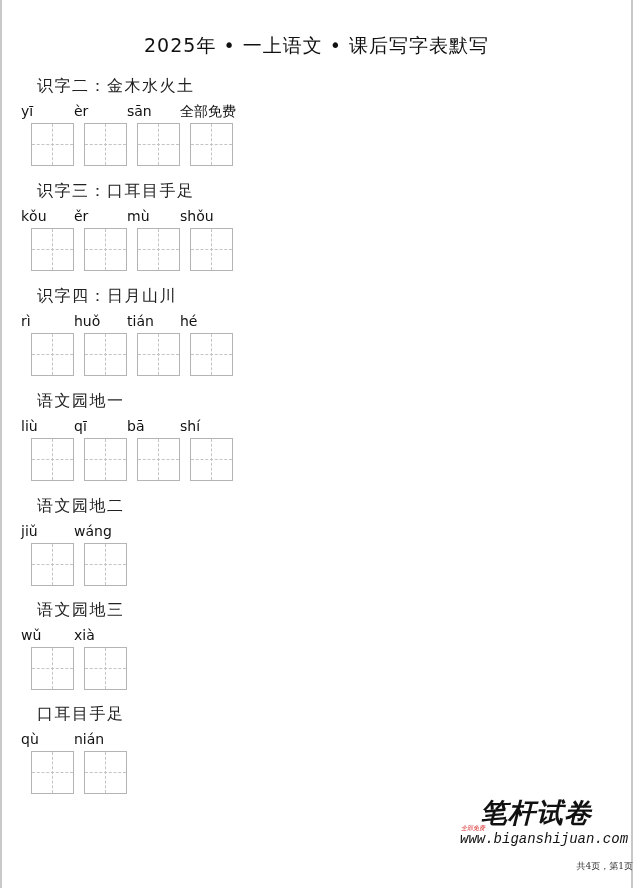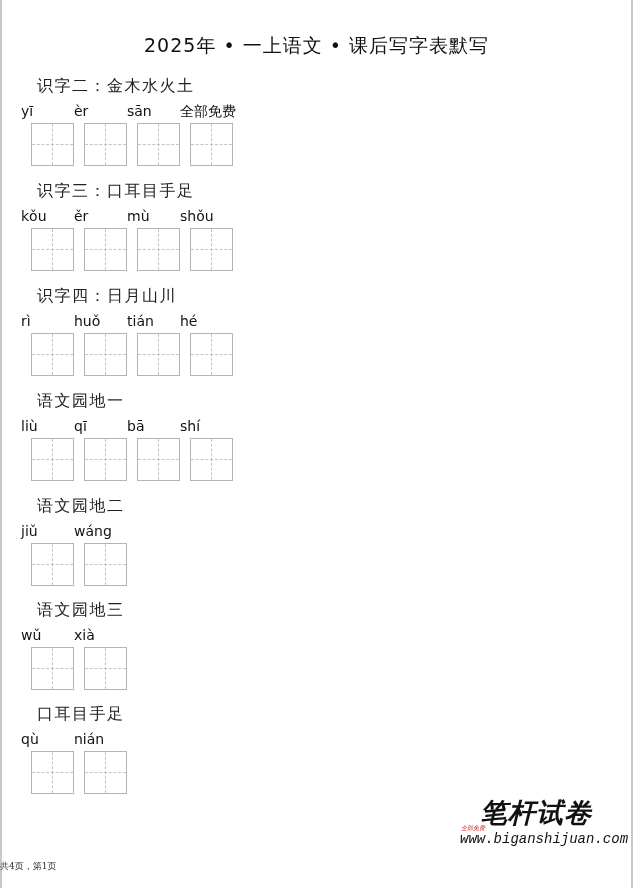--- a/index.html
+++ b/index.html
@@ -14,21 +14,21 @@
                  font-size: 16px; letter-spacing: 1.5px; color: #222; white-space: nowrap; }
     .cell { position: absolute; width: 43px; }
     .py { position: absolute; top: 0; left: -10px; width: 63px; text-align: left;
           font-family: "DejaVu Sans", sans-serif; font-size: 14px; color: #111; line-height: 18px; }
     .box { position: absolute; top: 21px; left: 0; width: 41px; height: 41px;
            border: 1px solid #b4b4b4; }
     .box .vline { position: absolute; left: 20px; top: 0; height: 41px; width: 0;
                   border-left: 1px dashed #c4c4c4; }
     .box .hline { position: absolute; top: 20px; left: 0; width: 41px; height: 0;
                   border-top: 1px dashed #c4c4c4; }
-    .footer { position: absolute; top: 860px; left: 0; width: 633px; text-align: left;
+    .footer { position: absolute; top: 860px; left: 0; width: 633px; text-align: right;
               font-family: "DejaVu Serif", serif; font-size: 9px; color: #333; }
     .brand { position: absolute; left: 458px; top: 795px; width: 170px; height: 56px; font-style: italic; }
     .brand-main { position: absolute; left: 22px; top: 0; font-family: "DejaVu Sans", sans-serif;
                   font-size: 27px; font-weight: bold; color: #111; letter-spacing: 1px; white-space: nowrap; }
     .brand-free { position: absolute; left: 3px; top: 29px; font-size: 6px; color: #d62020; white-space: nowrap; }
     .brand-url { position: absolute; left: 2px; top: 36px; font-family: "Liberation Mono", monospace;
                  font-size: 14px; color: #111; white-space: nowrap; }
   </style>
 </head>
 <body>

